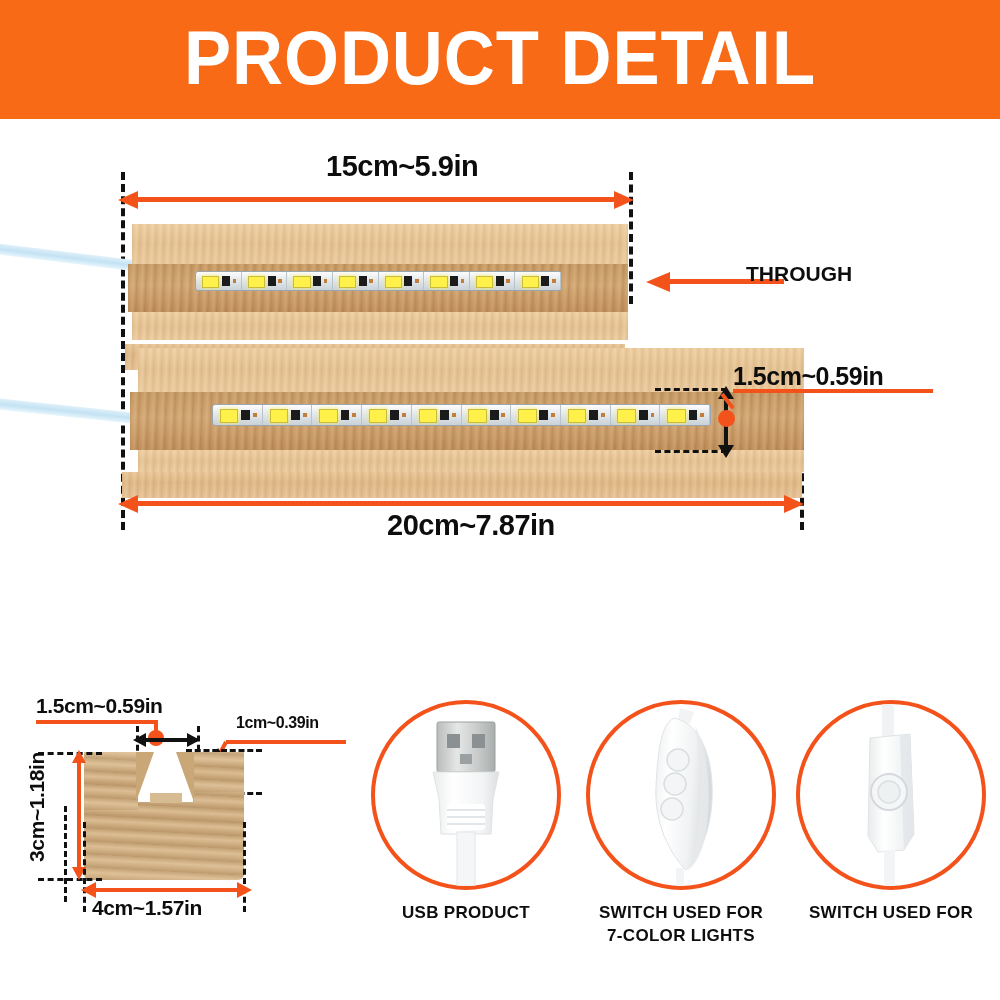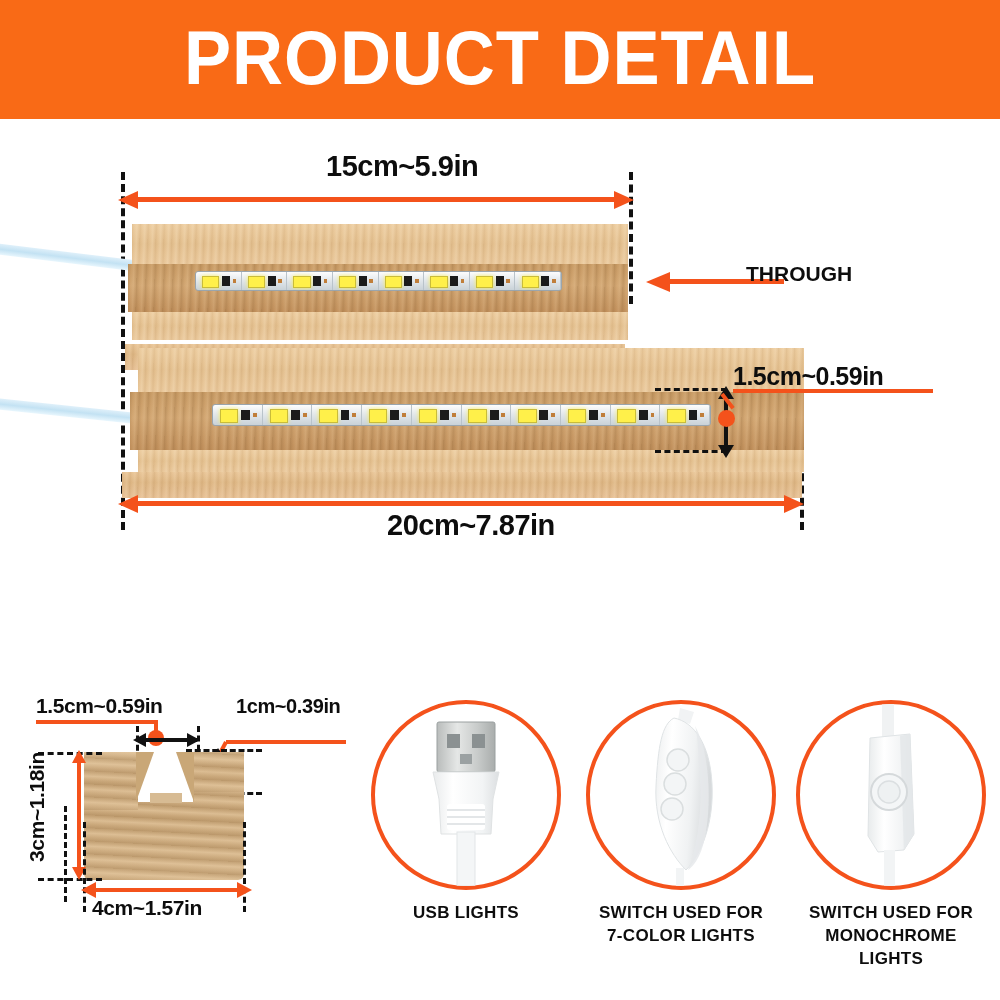--- a/index.html
+++ b/index.html
@@ -405,21 +405,21 @@
     <div class="vdash" style="left:136px; top:726px; height:72px; border-left:3px dashed #111;"></div>
     <div class="vdash" style="left:197px; top:726px; height:72px; border-left:3px dashed #111;"></div>
     <div style="position:absolute; left:139px; top:738px; width:58px; height:4px; background:#111;"></div>
     <svg style="position:absolute; left:133px; top:733px;" width="14" height="15" viewBox="0 0 14 15">
       <polygon points="0,7 13,0 13,14" fill="#111111"></polygon>
     </svg>
     <svg style="position:absolute; left:186px; top:733px;" width="14" height="15" viewBox="0 0 14 15">
       <polygon points="14,7 1,0 1,14" fill="#111111"></polygon>
     </svg>
 
-    <div class="lbl" style="left:236px; top:695px; font-size:20px; letter-spacing:-0.4px;">1cm~0.39in</div>
+    <div class="lbl" style="left:236px; top:714px; font-size:16px; letter-spacing:-0.4px;">1cm~0.39in</div>
     <div class="oline" style="left:226px; top:740px; width:120px; height:4px;"></div>
     <div class="oline" style="left:226px; top:740px; width:36px; height:4px; transform:rotate(118deg); transform-origin:left center;"></div>
     <div style="position:absolute; left:201px; top:763px; width:17px; height:17px; border-radius:50%; background:#f4521b;"></div>
 
     <div class="hdash" style="left:186px; top:749px; width:76px; border-top:3px dashed #111;"></div>
     <div class="hdash" style="left:186px; top:792px; width:76px; border-top:3px dashed #111;"></div>
     <div style="position:absolute; left:216px; top:752px; width:4px; height:38px; background:#111;"></div>
     <svg style="position:absolute; left:211px; top:748px;" width="15" height="12" viewBox="0 0 15 12">
       <polygon points="7,0 14,11 0,11" fill="#111111"></polygon>
     </svg>
@@ -488,21 +488,21 @@
         <rect x="72" y="30" width="13" height="14" fill="#8b9192"></rect>
         <rect x="97" y="30" width="13" height="14" fill="#8b9192"></rect>
         <rect x="85" y="50" width="12" height="10" fill="#9ba1a2"></rect>
         <path d="M58 68 L124 68 L118 95 L116 130 L66 130 L64 95 Z" fill="url(#wg)" stroke="#dfe2e3" stroke-width="1"></path>
         <rect x="72" y="100" width="38" height="26" rx="3" fill="#ffffff"></rect>
         <path d="M72 106 H110 M72 113 H110 M72 120 H110" stroke="#e3e6e8" stroke-width="2" fill="none"></path>
         <rect x="82" y="128" width="18" height="54" fill="#f4f6f7" stroke="#e2e5e7" stroke-width="1"></rect>
       </svg>
     </div>
     <div class="fcaption">
-      <div>USB LIGHTS</div>
+      <div>USB PRODUCT</div>
     </div>
   </div>
 
   <div class="feature" style="left:581px; top:700px;">
     <div class="fcircle">
       <svg viewBox="0 0 182 182" width="182" height="182">
         <defs>
           <linearGradient id="sg" x1="0" y1="0" x2="1" y2="0.2">
             <stop offset="0%" stop-color="#eceeef"></stop>
             <stop offset="30%" stop-color="#ffffff"></stop>
@@ -539,17 +539,16 @@
         <rect x="82" y="0" width="12" height="34" fill="#f0f2f3"></rect>
         <path d="M70 34 L110 30 L114 130 L104 146 L78 148 L68 132 Z" fill="url(#sg2)" stroke="#dfe3e5" stroke-width="1"></path>
         <path d="M100 32 L110 30 L114 130 L104 146 Z" fill="#e4e8ea" opacity="0.9"></path>
         <circle cx="89" cy="88" r="18" fill="#f4f6f7" stroke="#d5d9db" stroke-width="2"></circle>
         <circle cx="89" cy="88" r="11" fill="#eef1f2" stroke="#dbdfe1" stroke-width="1.5"></circle>
         <rect x="84" y="146" width="11" height="36" fill="#f2f4f5"></rect>
       </svg>
     </div>
     <div class="fcaption">
       <div>SWITCH USED FOR</div>
-      <div>MONOCHROME LIGHTS</div>
     </div>
   </div>
 
 </div>
 
 </body></html>

